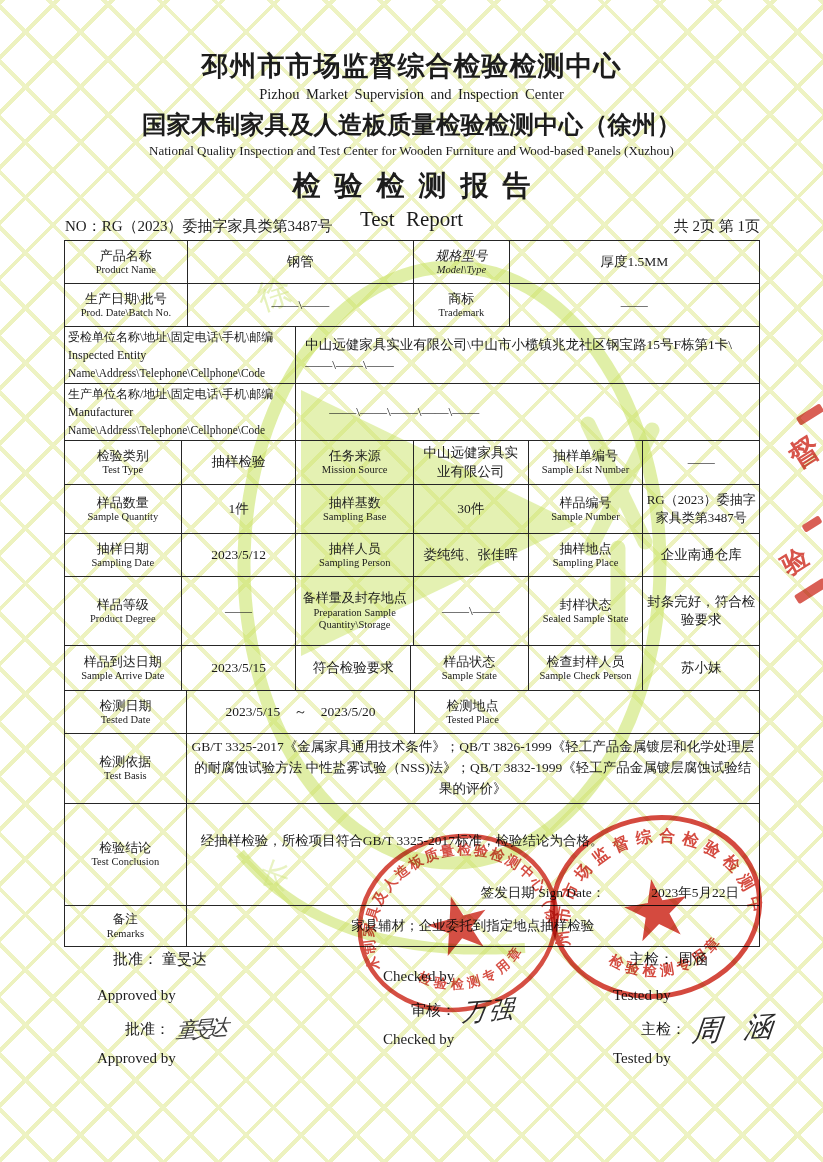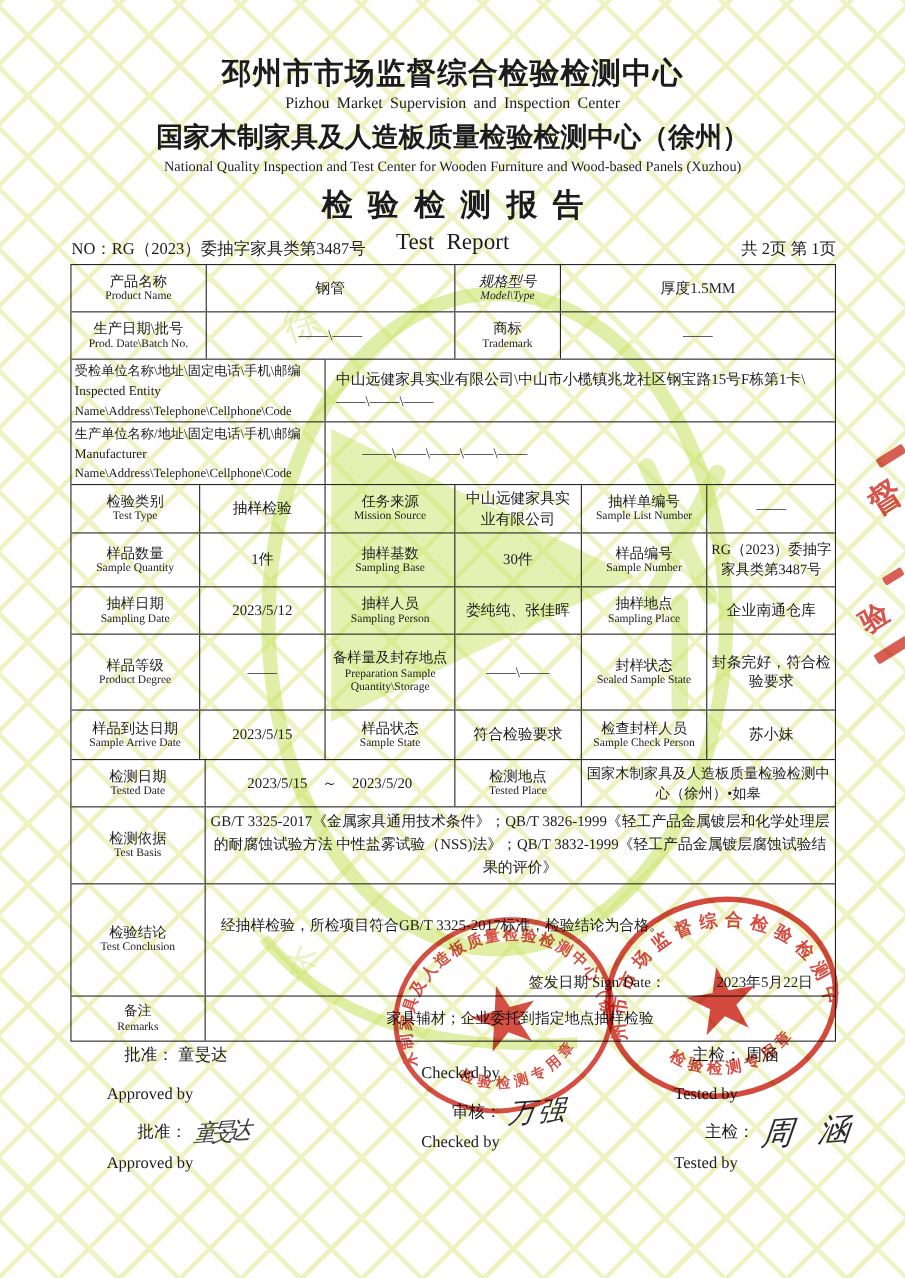--- a/index.html
+++ b/index.html
@@ -243,27 +243,27 @@
     </div>
 
     <div class="tr" style="height:45px;">
       <div class="td" style="width:117px;">
         <div class="lab-cn">样品到达日期</div>
           <div class="lab-en">Sample Arrive Date</div>
       </div>
       <div class="td" style="width:115px;">
           <div class="val">2023/5/15</div>
         </div>
+      <div class="td" style="width:115px;">
+          <div class="val">符合检验要求</div>
+        </div>
       <div class="td" style="width:118px;">
         <div class="lab-cn">样品状态</div>
           <div class="lab-en">Sample State</div>
       </div>
-      <div class="td" style="width:115px;">
-          <div class="val">符合检验要求</div>
-        </div>
       <div class="td" style="width:115px;">
         <div class="lab-cn">检查封样人员</div>
           <div class="lab-en">Sample Check Person</div>
       </div>
       <div class="td" style="width:116px;">
           <div class="val">苏小妹</div>
         </div>
     </div>
 
     <div class="tr" style="height:43px;">
@@ -271,23 +271,20 @@
         <div class="lab-cn">检测日期</div>
           <div class="lab-en">Tested Date</div>
       </div>
       <div class="td" style="width:228px;">
           <div class="val">2023/5/15　～　2023/5/20</div>
         </div>
       <div class="td" style="width:115px;">
         <div class="lab-cn">检测地点</div>
           <div class="lab-en">Tested Place</div>
       </div>
-      <div class="td" style="width:231px;">
-          <div class="val" style="font-size:13px;">国家木制家具及人造板质量检验检测中心（徐州）•如皋</div>
-        </div>
     </div>
 
     <div class="tr" style="height:70px;">
       <div class="td" style="width:122px;">
         <div class="lab-cn">检测依据</div>
           <div class="lab-en">Test Basis</div>
       </div>
       <div class="td" style="width:574px;">
           <div class="basis">GB/T 3325-2017《金属家具通用技术条件》；QB/T 3826-1999《轻工产品金属镀层和化学处理层的耐腐蚀试验方法 中性盐雾试验（NSS)法》；QB/T 3832-1999《轻工产品金属镀层腐蚀试验结果的评价》</div>
         </div>

